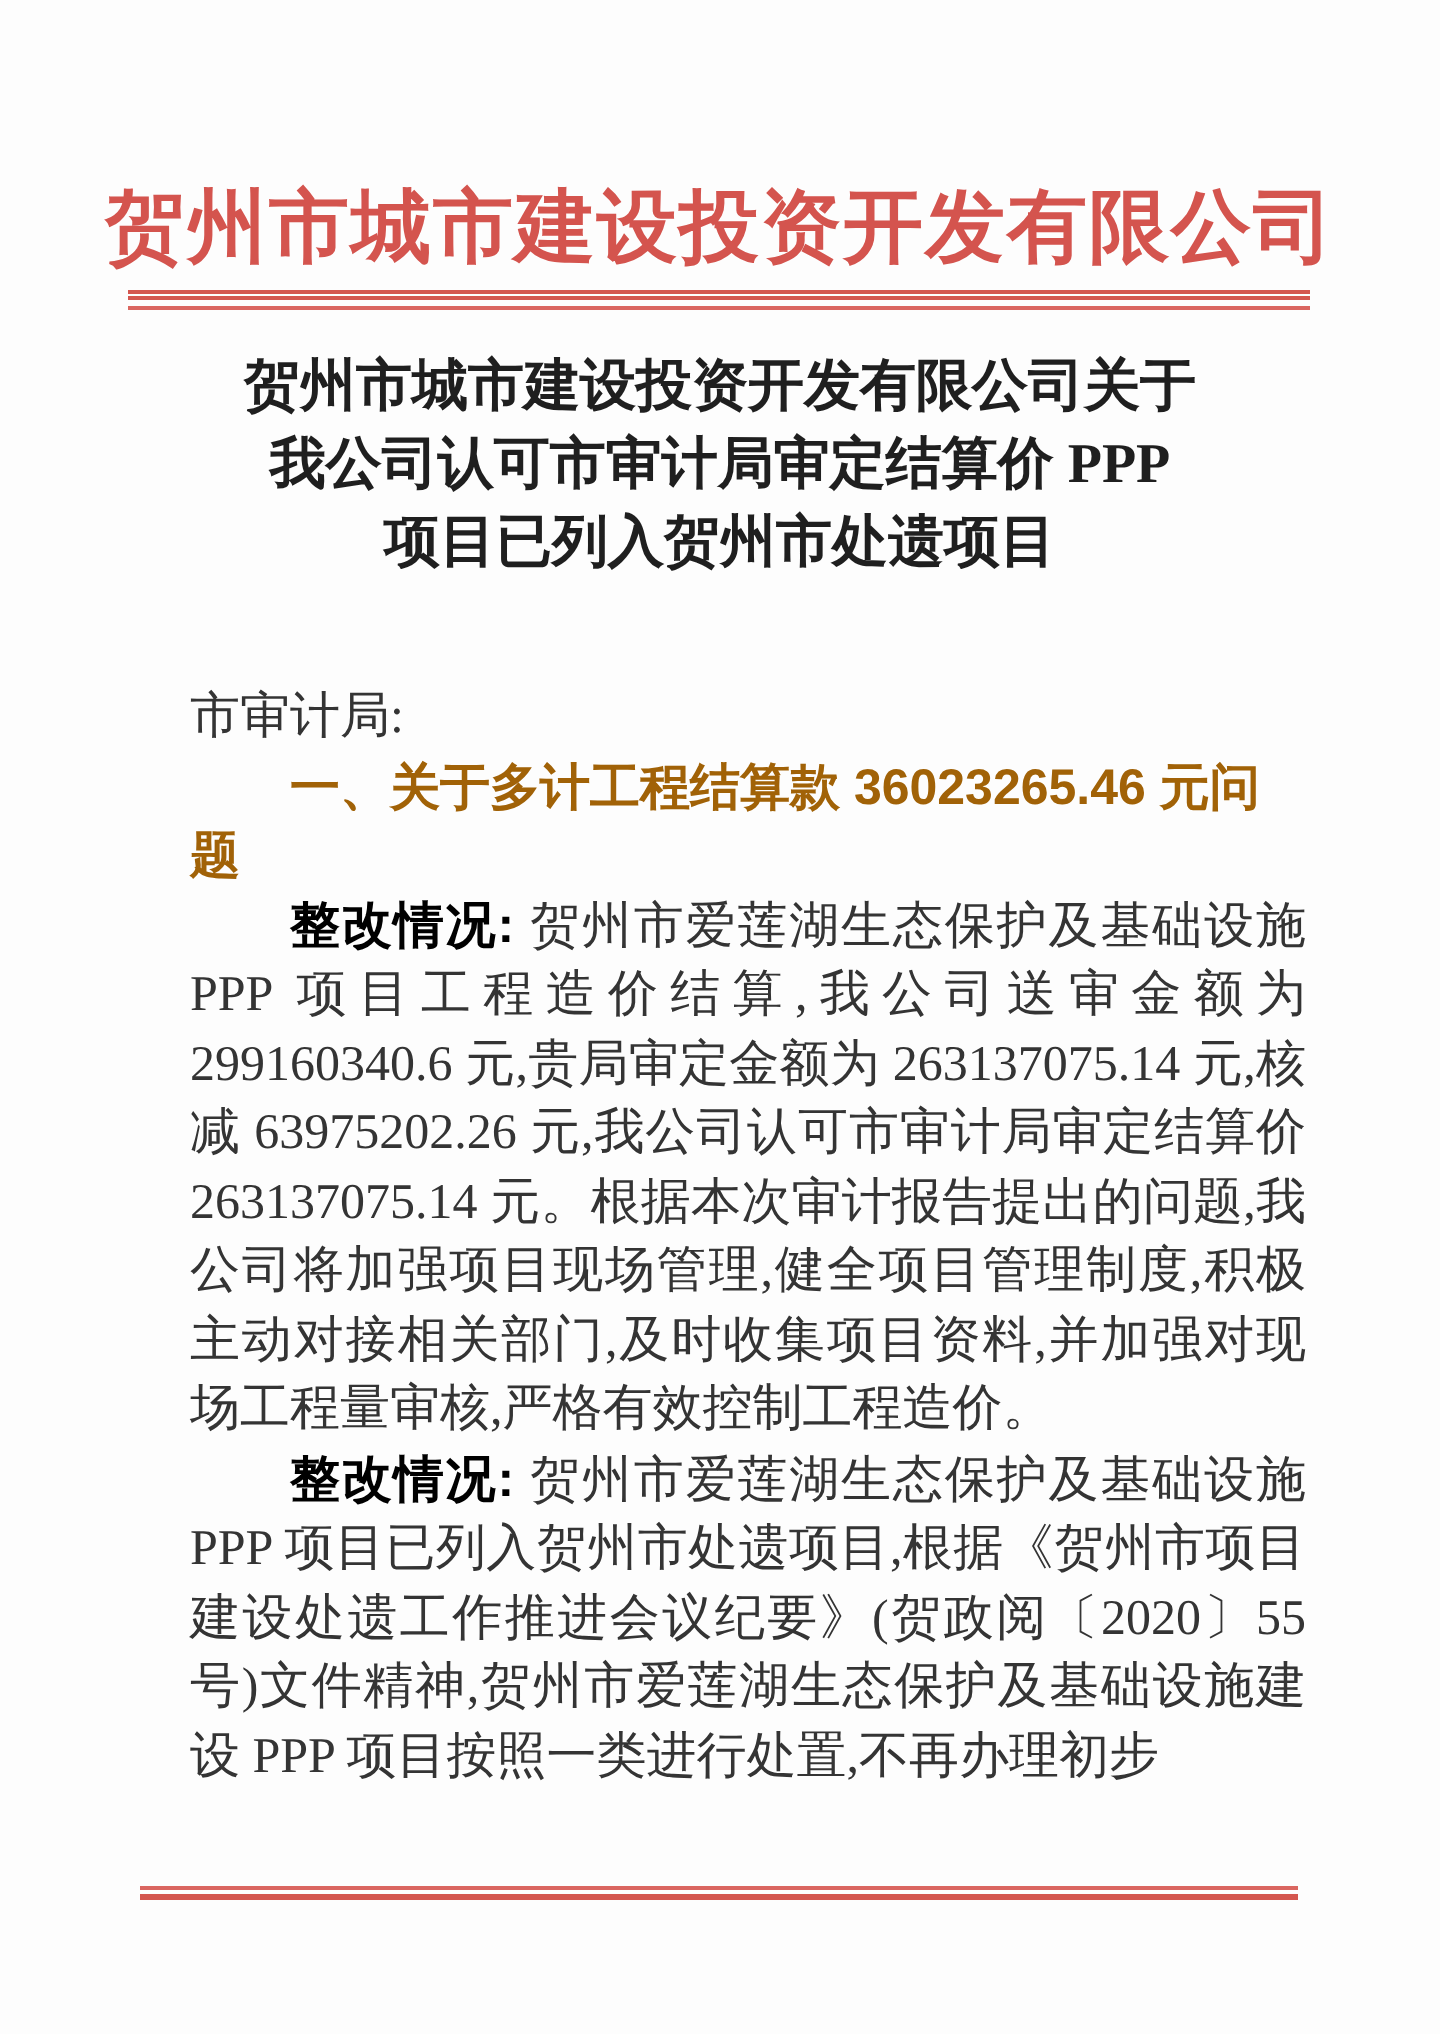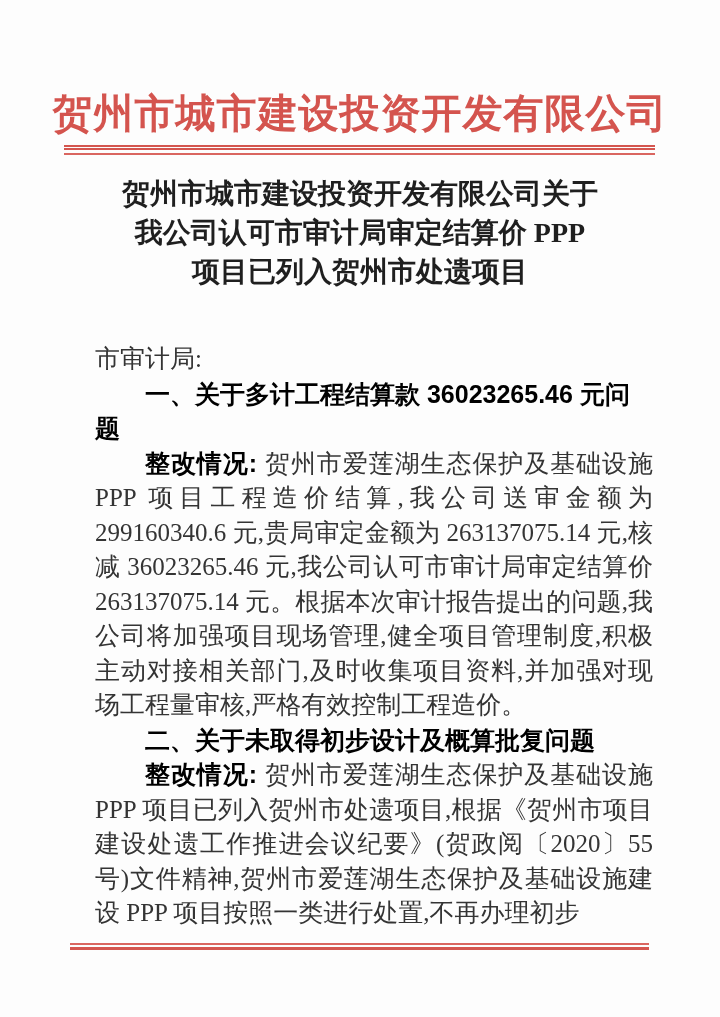--- a/index.html
+++ b/index.html
@@ -39,21 +39,21 @@
     text-align:justify;
     text-justify:inter-character;
     margin-top:30px;
   }
   .doc-body p{margin:0;padding:0;}
   .salutation{text-indent:0;}
   .para{text-indent:2em;}
   .heading{
     text-indent:2em;
     font-family:"Liberation Sans","DejaVu Sans",sans-serif;
-    font-weight:bold;color:#000000;
+    font-weight:bold;color:#a16207;
     text-align:left;
   }
   .lead{
     font-family:"Liberation Sans","DejaVu Sans",sans-serif;
     font-weight:bold;color:#000000;
     margin-right:7px;
   }
   
   .foot-rule{position:absolute;top:943px;left:70px;width:579px;}
   .foot-rule .fr-a{height:1.5px;background:#da6660;margin-bottom:2.5px;}
@@ -78,24 +78,23 @@
     <div class="title-line">项目已列入贺州市处遗项目</div>
   </div>
 
   <div class="doc-body">
     <p class="salutation">市审计局:</p>
 
 
     <p class="heading">一、关于多计工程结算款 36023265.46 元问题</p>
 
     <p class="para">
-      <span class="lead">整改情况:</span><span>贺州市爱莲湖生态保护及基础设施 PPP 项目工程造价结算,我公司送审金额为 299160340.6 元,贵局审定金额为 263137075.14 元,核减 36023265.46 元,我公司认可市审计局审定结算价 263137075.14 元。根据本次审计报告提出的问题,我公司将加强项目现场管理,健全项目管理制度,积极主动对接相关部门,及时收集项目资料,并加强对现场工程量审核,严格有效控制工程造价。</span>
+      <span class="lead">整改情况:</span><span>贺州市爱莲湖生态保护及基础设施 PPP 项目工程造价结算,我公司送审金额为 299160340.6 元,贵局审定金额为 263137075.14 元,核减 63975202.26 元,我公司认可市审计局审定结算价 263137075.14 元。根据本次审计报告提出的问题,我公司将加强项目现场管理,健全项目管理制度,积极主动对接相关部门,及时收集项目资料,并加强对现场工程量审核,严格有效控制工程造价。</span>
     </p>
 
-    <p class="heading">二、关于未取得初步设计及概算批复问题</p>
 
     <p class="para">
       <span class="lead">整改情况:</span><span>贺州市爱莲湖生态保护及基础设施 PPP 项目已列入贺州市处遗项目,根据《贺州市项目建设处遗工作推进会议纪要》(贺政阅〔2020〕55 号)文件精神,贺州市爱莲湖生态保护及基础设施建设 PPP 项目按照一类进行处置,不再办理初步</span>
     </p>
   </div>
 
   <div class="foot-rule">
     <div class="fr-a"></div>
     <div class="fr-b"></div>
   </div>

